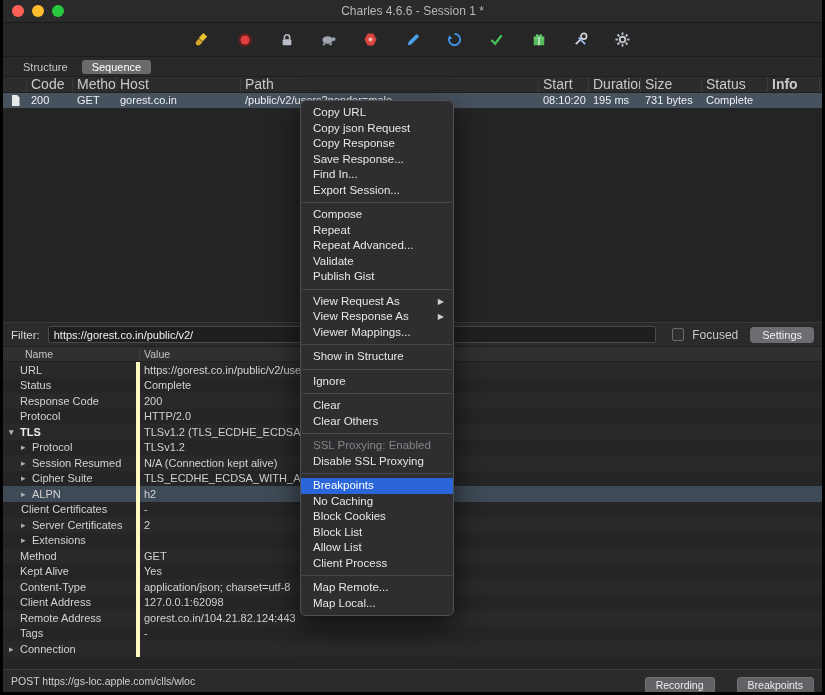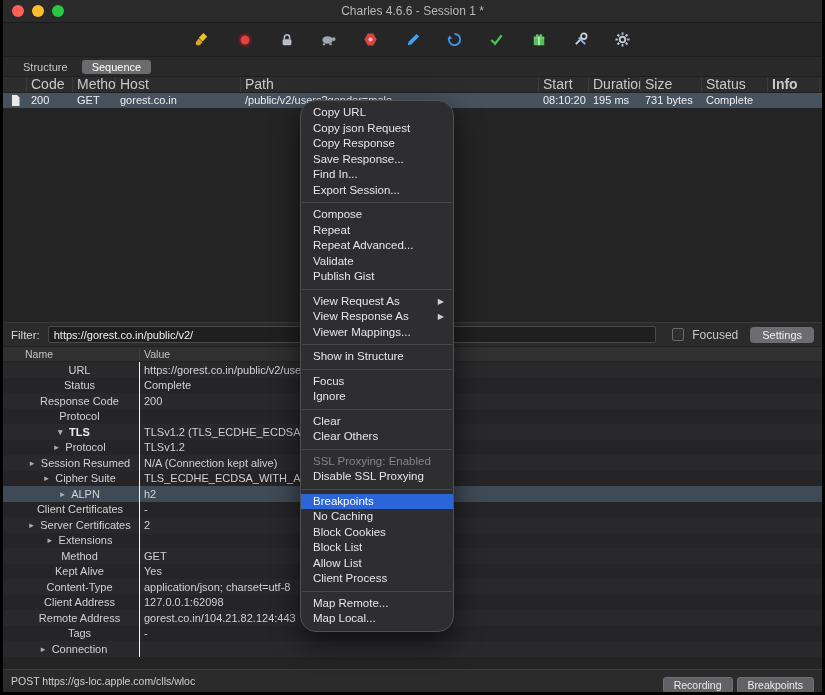--- a/index.html
+++ b/index.html
@@ -44,33 +44,33 @@
   .detail-tabs{height:22px;flex:0 0 22px;background:#2b2b2c;display:flex;align-items:center;padding-left:6px;gap:2px;border-bottom:1px solid #1f1f20;}
 
   
   .ov-header{height:14px;flex:0 0 14px;background:#303031;display:flex;align-items:center;font-size:10.5px;color:#c4c4c4;border-bottom:1px solid #232324;}
   .ovh-name{width:137px;box-sizing:border-box;padding-left:22px;border-right:1px solid #3e3e40;}
   .ovh-value{padding-left:4px;}
   .ov-rows{flex:1;overflow:hidden;background:#242425;}
   .ov-row{height:15.5px;display:flex;align-items:center;font-size:11px;color:#d2d2d2;background:#29292b;}
   .ov-row.alt{background:#252527;}
   .ov-row.sel{background:#3e4a55;}
-  .ovn{width:137px;flex:0 0 137px;box-sizing:border-box;display:flex;align-items:center;padding-left:6px;border-right:1px solid #fef9c3;height:15.5px;overflow:hidden;white-space:nowrap;justify-content:center;}
+  .ovn{width:137px;flex:0 0 137px;box-sizing:border-box;display:flex;align-items:center;padding-left:6px;border-right:4px solid #fef9c3;height:15.5px;overflow:hidden;white-space:nowrap;}
   .ovn.lvl1{padding-left:18px;}
   .ovn.bold{font-weight:bold;color:#eaeaea;}
   .arr{width:11px;flex:0 0 11px;color:#b0b0b0;font-size:9px;}
   .ovv{padding-left:4px;overflow:hidden;white-space:nowrap;flex:1;}
 
   
   .statusbar{height:22px;flex:0 0 22px;background:#2b2b2c;border-top:1px solid #3c3c3e;display:flex;align-items:center;padding:0 8px;gap:6px;font-size:10.5px;color:#cfcfcf;}
   .sbleft{flex:1;overflow:hidden;white-space:nowrap;}
   .sbtn{background:#626266;border:1px solid #717175;border-radius:3px;padding:1px 10px;font-size:10.5px;color:#ececec;}
 
   
-  .context-menu{position:absolute;left:297px;top:100px;width:154px;background:#2e2e31;border:1px solid #505053;border-radius:16px;box-shadow:0 10px 28px rgba(0,0,0,.6);padding:4px 0;z-index:50;box-sizing:border-box;}
+  .context-menu{position:absolute;left:297px;top:100px;width:154px;background:#2e2e31;border:1px solid #505053;border-radius:6px;box-shadow:0 10px 28px rgba(0,0,0,.6);padding:4px 0;z-index:50;box-sizing:border-box;}
   .mi{height:15.5px;line-height:15.5px;padding:0 9px 0 12px;font-size:11.5px;color:#e6e6e6;display:flex;justify-content:space-between;align-items:center;white-space:nowrap;}
   .mi.hl{background:#2a65da;color:#fff;}
   .mi.dis{color:#858588;}
   .subarr{font-size:8px;color:#cfcfcf;}
   .sep{height:1px;background:#49494c;margin:4px 1px;}
 </style>
 </head>
 <body>
 
 <div class="window">
@@ -235,20 +235,21 @@
           <span class="arr"></span>
           <span>Response Code</span>
         </span>
         <span class="ovv">200</span>
       </div>
       <div class="ov-row alt">
         <span class="ovn">
           <span class="arr"></span>
           <span>Protocol</span>
         </span>
+        <span class="ovv">HTTP/2.0</span>
       </div>
       <div class="ov-row">
         <span class="ovn bold">
           <span class="arr">▾</span>
           <span>TLS</span>
         </span>
         <span class="ovv">TLSv1.2 (TLS_ECDHE_ECDSA_W</span>
       </div>
       <div class="ov-row alt">
         <span class="ovn lvl1">
@@ -344,21 +345,21 @@
         <span class="ovn">
           <span class="arr">▸</span>
           <span>Connection</span>
         </span>
         <span class="ovv"></span>
       </div>
     </div>
 
   <div class="statusbar">
     <span class="sbleft">POST https://gs-loc.apple.com/clls/wloc</span>
-    <span id="status-buttons" style="display:flex;gap:4px;margin-top:8px;">
+    <span id="status-buttons" style="display:flex;gap:22px;margin-top:8px;">
         <span class="sbtn">Recording</span>
         <span class="sbtn">Breakpoints</span>
       </span>
   </div>
 
   <div class="context-menu" id="context-menu">
       <div class="mi">
         <span>Copy URL</span>
       </div>
       <div class="mi">
@@ -403,23 +404,20 @@
       </div>
       <div class="mi">
         <span>Viewer Mappings...</span>
       </div>
       <div class="sep"></div>
       <div class="mi">
         <span>Show in Structure</span>
       </div>
       <div class="sep"></div>
       <div class="mi">
-        <span>Focus</span>
-      </div>
-      <div class="mi">
         <span>Ignore</span>
       </div>
       <div class="sep"></div>
       <div class="mi">
         <span>Clear</span>
       </div>
       <div class="mi">
         <span>Clear Others</span>
       </div>
       <div class="sep"></div>

